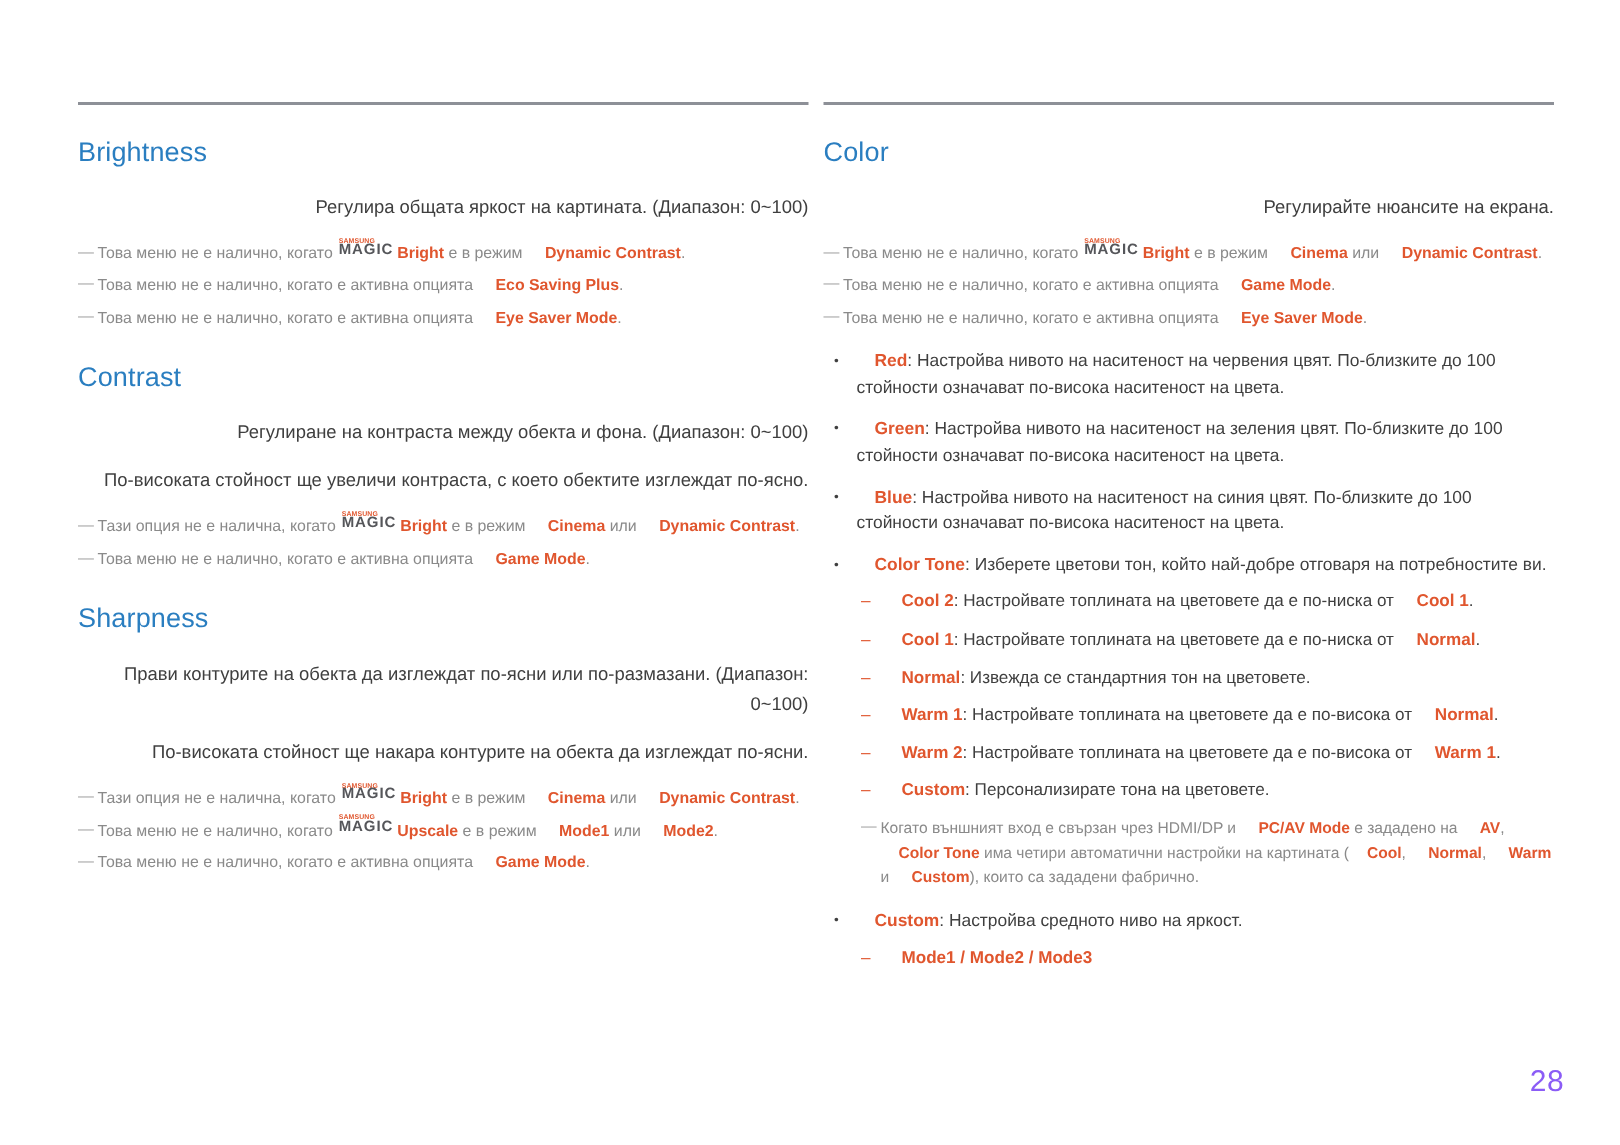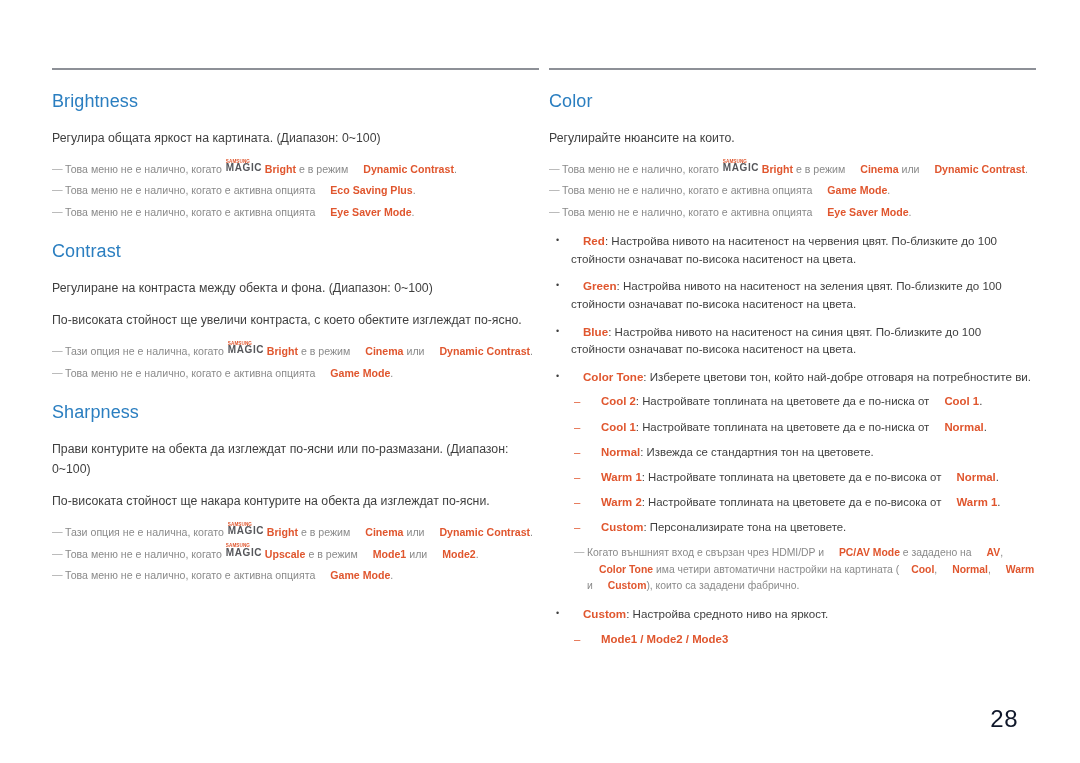--- a/index.html
+++ b/index.html
@@ -51,20 +51,21 @@
     margin: 22px 0 0 0;
     letter-spacing: 0.1px;
     line-height: 1.1;
   }
 
   .body-line {
     font-size: 12.3px;
     color: #3f3f3f;
     line-height: 1.62;
     margin-top: 17px;
+    text-align: right;
   }
   .body-line + .body-line {
     margin-top: 2px;
   }
 
   
   .note {
     position: relative;
     font-size: 10.6px;
     color: #8a8a8a;
@@ -168,24 +169,24 @@
     color: #55565a;
     font-weight: bold;
     white-space: nowrap;
   }
   .note .smagic { width: 27px; }
   .note .smagic .s-top { font-size: 4.6px; top: -0.6em; }
   .note .smagic .s-bot { font-size: 10px; }
 
   .page-number {
     position: absolute;
-    right: 62px;
+    right: 37px;
     bottom: 30px;
-    font-size: 24px;
-    color: #0f172a;
+    font-size: 20px;
+    color: #8b5cf6;
     letter-spacing: 0.5px;
   }
 </style>
 </head>
 <body>
 
 <div class="page">
 
   <div class="columns">
 
@@ -208,21 +209,21 @@
           <div class="note"><span class="note-mark">—</span>Тази опция не е налична, когато <span class="smagic"><span class="s-top">SAMSUNG</span><span class="s-bot">MAGIC</span></span><span class="kw">Bright</span> е в режим <span class="kw">Cinema</span> или <span class="kw">Dynamic Contrast</span>.</div>
           <div class="note"><span class="note-mark">—</span>Това меню не е налично, когато <span class="smagic"><span class="s-top">SAMSUNG</span><span class="s-bot">MAGIC</span></span><span class="kw">Upscale</span> е в режим <span class="kw">Mode1</span> или <span class="kw">Mode2</span>.</div>
           <div class="note"><span class="note-mark">—</span>Това меню не е налично, когато е активна опцията <span class="kw">Game Mode</span>.</div>
         </div>
     </div>
 
     <div class="col col-right">
       <div class="rule"></div>
       <div>
           <h2 class="section-title">Color</h2>
-          <p class="body-line">Регулирайте нюансите на които.</p>
+          <p class="body-line">Регулирайте нюансите на екрана.</p>
           <div class="note"><span class="note-mark">—</span>Това меню не е налично, когато <span class="smagic"><span class="s-top">SAMSUNG</span><span class="s-bot">MAGIC</span></span><span class="kw">Bright</span> е в режим <span class="kw">Cinema</span> или <span class="kw">Dynamic Contrast</span>.</div>
           <div class="note"><span class="note-mark">—</span>Това меню не е налично, когато е активна опцията <span class="kw">Game Mode</span>.</div>
           <div class="note"><span class="note-mark">—</span>Това меню не е налично, когато е активна опцията <span class="kw">Eye Saver Mode</span>.</div>
           <div class="bullets">
             <div class="bullet"><span class="bullet-mark">•</span><span class="kw">Red</span>: Настройва нивото на наситеност на червения цвят. По-близките до 100 стойности означават по-висока наситеност на цвета.</div>
             <div class="bullet"><span class="bullet-mark">•</span><span class="kw">Green</span>: Настройва нивото на наситеност на зеления цвят. По-близките до 100 стойности означават по-висока наситеност на цвета.</div>
             <div class="bullet"><span class="bullet-mark">•</span><span class="kw">Blue</span>: Настройва нивото на наситеност на синия цвят. По-близките до 100 стойности означават по-висока наситеност на цвета.</div>
             <div class="bullet"><span class="bullet-mark">•</span><span class="kw">Color Tone</span>: Изберете цветови тон, който най-добре отговаря на потребностите ви.</div>
             <div class="subitem"><span class="sub-mark">–</span><span class="kw">Cool 2</span>: Настройвате топлината на цветовете да е по-ниска от <span class="kw">Cool 1</span>.</div>
             <div class="subitem"><span class="sub-mark">–</span><span class="kw">Cool 1</span>: Настройвате топлината на цветовете да е по-ниска от <span class="kw">Normal</span>.</div>

